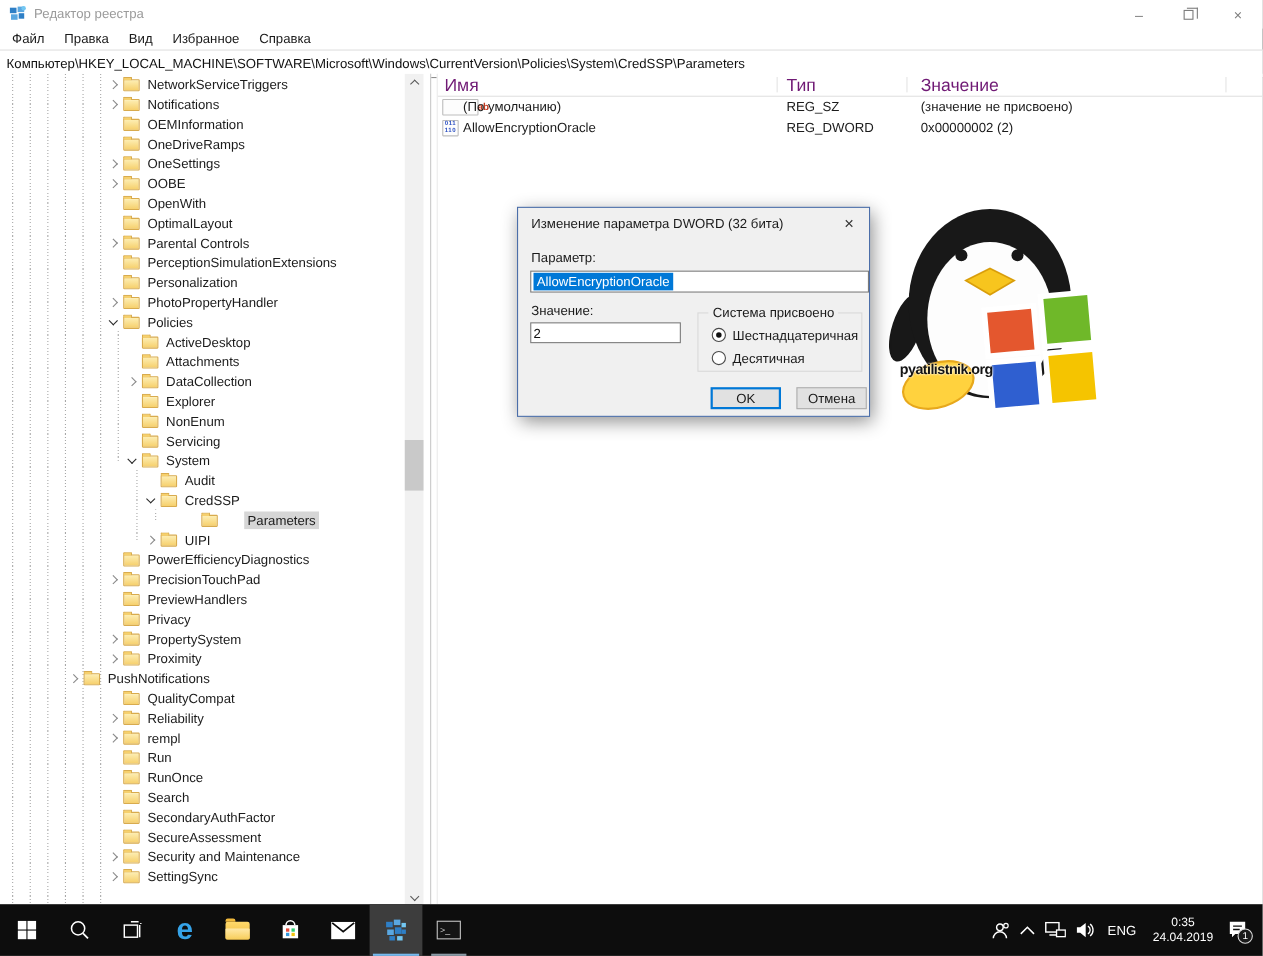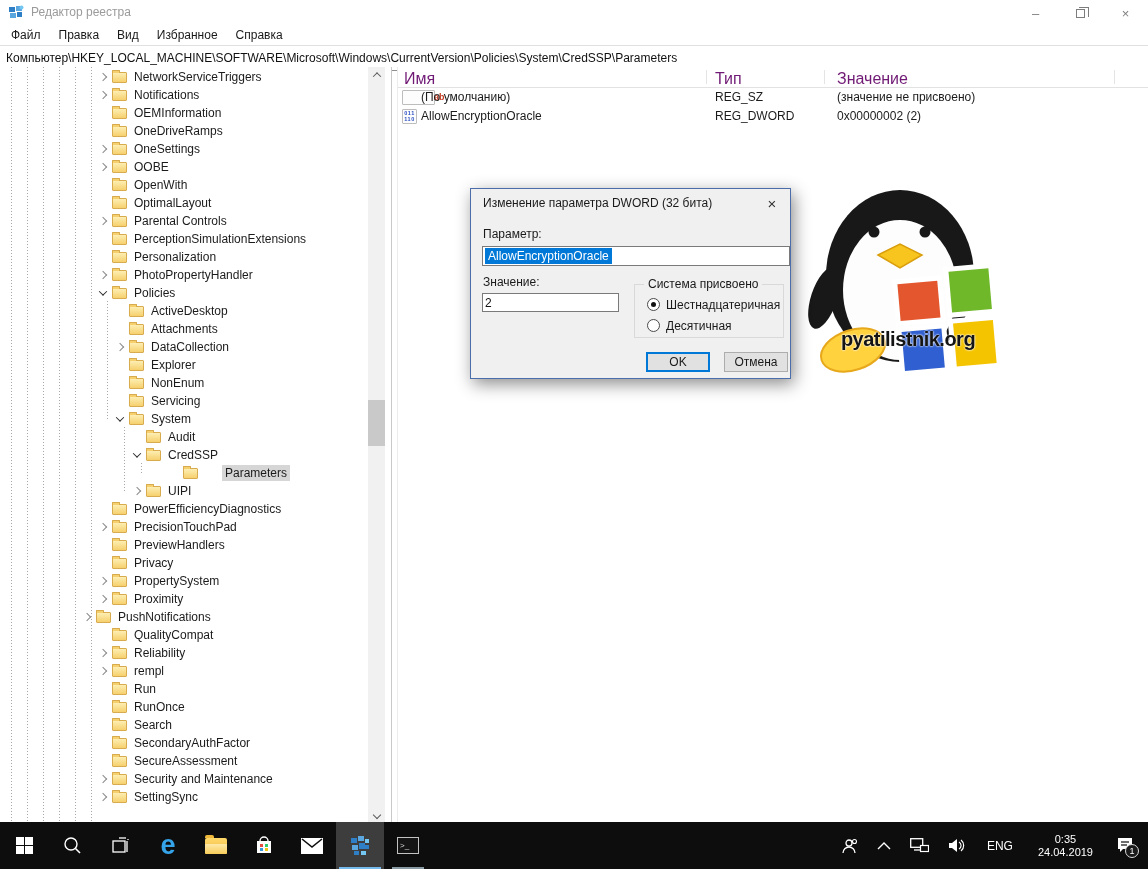--- a/index.html
+++ b/index.html
@@ -74,33 +74,33 @@
   .radio-row{display:flex;align-items:center;height:21px;}
   .radio{flex:none;width:13px;height:13px;border:1px solid #4a4a4a;border-radius:50%;background:#fff;margin-right:6px;position:relative;}
   .radio.on::after{content:"";position:absolute;left:3px;top:3px;width:5px;height:5px;border-radius:50%;background:#111;}
   .radio-label{font-size:12px;color:#1a1a1a;}
   .dlg-btn{position:absolute;top:163px;width:64px;height:20px;background:#e1e1e1;border:1px solid #adadad;font-size:12px;color:#1a1a1a;display:flex;align-items:center;justify-content:center;}
   .btn-ok{left:175px;border:2px solid #0078d7;}
   .btn-cancel{left:253px;}
 
   
   .watermark{position:absolute;left:808px;top:168px;width:195px;height:215px;z-index:10;}
-  .wm-text{position:absolute;left:10px;top:160px;width:180px;text-align:center;font-size:20px;font-weight:800;color:#141414;letter-spacing:-0.5px;text-shadow:0 0 2px #fff,0 0 2px #fff;}
+  .wm-text{position:absolute;left:10px;top:160px;width:180px;text-align:left;font-size:13px;font-weight:800;color:#141414;letter-spacing:-0.5px;text-shadow:0 0 2px #fff,0 0 2px #fff;}
 
   
   .taskbar{position:absolute;left:0;bottom:0;width:100%;height:47px;background:#0d0d0d;z-index:100;display:flex;align-items:stretch;}
   .tb-btn{width:48px;display:flex;align-items:center;justify-content:center;position:relative;flex:none;}
   .tb-btn.active{background:#3d3d3d;}
   .tb-btn.active::after{content:"";position:absolute;left:3px;right:3px;bottom:0;height:2px;background:#76b9ed;}
   .tb-btn.open::after{content:"";position:absolute;left:8px;right:8px;bottom:0;height:2px;background:#8a9aa5;}
   .edge-e{font-size:27px;font-weight:bold;color:#35a3e8;line-height:1;}
   .tb-folder{width:22px;height:16px;background:linear-gradient(#ffd96b,#f0b93c);border-radius:2px;position:relative;}
   .tb-folder::before{content:"";position:absolute;top:-3px;left:0;width:9px;height:3px;background:#f0b93c;border-radius:2px 2px 0 0;}
   .tb-folder::after{content:"";position:absolute;left:0;bottom:0;width:22px;height:10px;background:linear-gradient(#ffe9a8,#f7cd5a);border-radius:1px;}
-  .tray{margin-left:auto;display:flex;align-items:center;gap:19px;padding-right:8px;}
+  .tray{margin-left:auto;display:flex;align-items:center;gap:9px;padding-right:8px;}
   .tray-item{display:flex;align-items:center;justify-content:center;position:relative;}
   .tray-lang{color:#fff;font-size:12px;padding:0 2px;}
   .tray-clock{color:#fff;font-size:11px;text-align:center;line-height:13px;padding:0 4px;}
   .ac-badge{position:absolute;right:-5px;bottom:-4px;width:14px;height:14px;border-radius:50%;background:#1b1b1b;border:1px solid #dcdcdc;color:#fff;font-size:9px;display:flex;align-items:center;justify-content:center;}
   .cmd-icon{width:22px;height:17px;background:#141414;border:1px solid #c2c2c2;color:#ddd;font-size:8px;line-height:15px;padding-left:2px;}
 </style>
 </head>
 <body>
 
 <div class="screen">
@@ -291,21 +291,21 @@
         <div class="trow" style="padding-left: 100px;">
           <span class="chev collapsed"></span>
           <span class="folder"></span>
           <span class="tlabel">PropertySystem</span>
         </div>
         <div class="trow" style="padding-left: 100px;">
           <span class="chev collapsed"></span>
           <span class="folder"></span>
           <span class="tlabel">Proximity</span>
         </div>
-        <div class="trow" style="padding-left: 84px;">
+        <div class="trow" style="padding-left: 64px;">
           <span class="chev collapsed"></span>
           <span class="folder"></span>
           <span class="tlabel">PushNotifications</span>
         </div>
         <div class="trow" style="padding-left: 100px;">
           <span class="chev leaf"></span>
           <span class="folder"></span>
           <span class="tlabel">QualityCompat</span>
         </div>
         <div class="trow" style="padding-left: 100px;">

